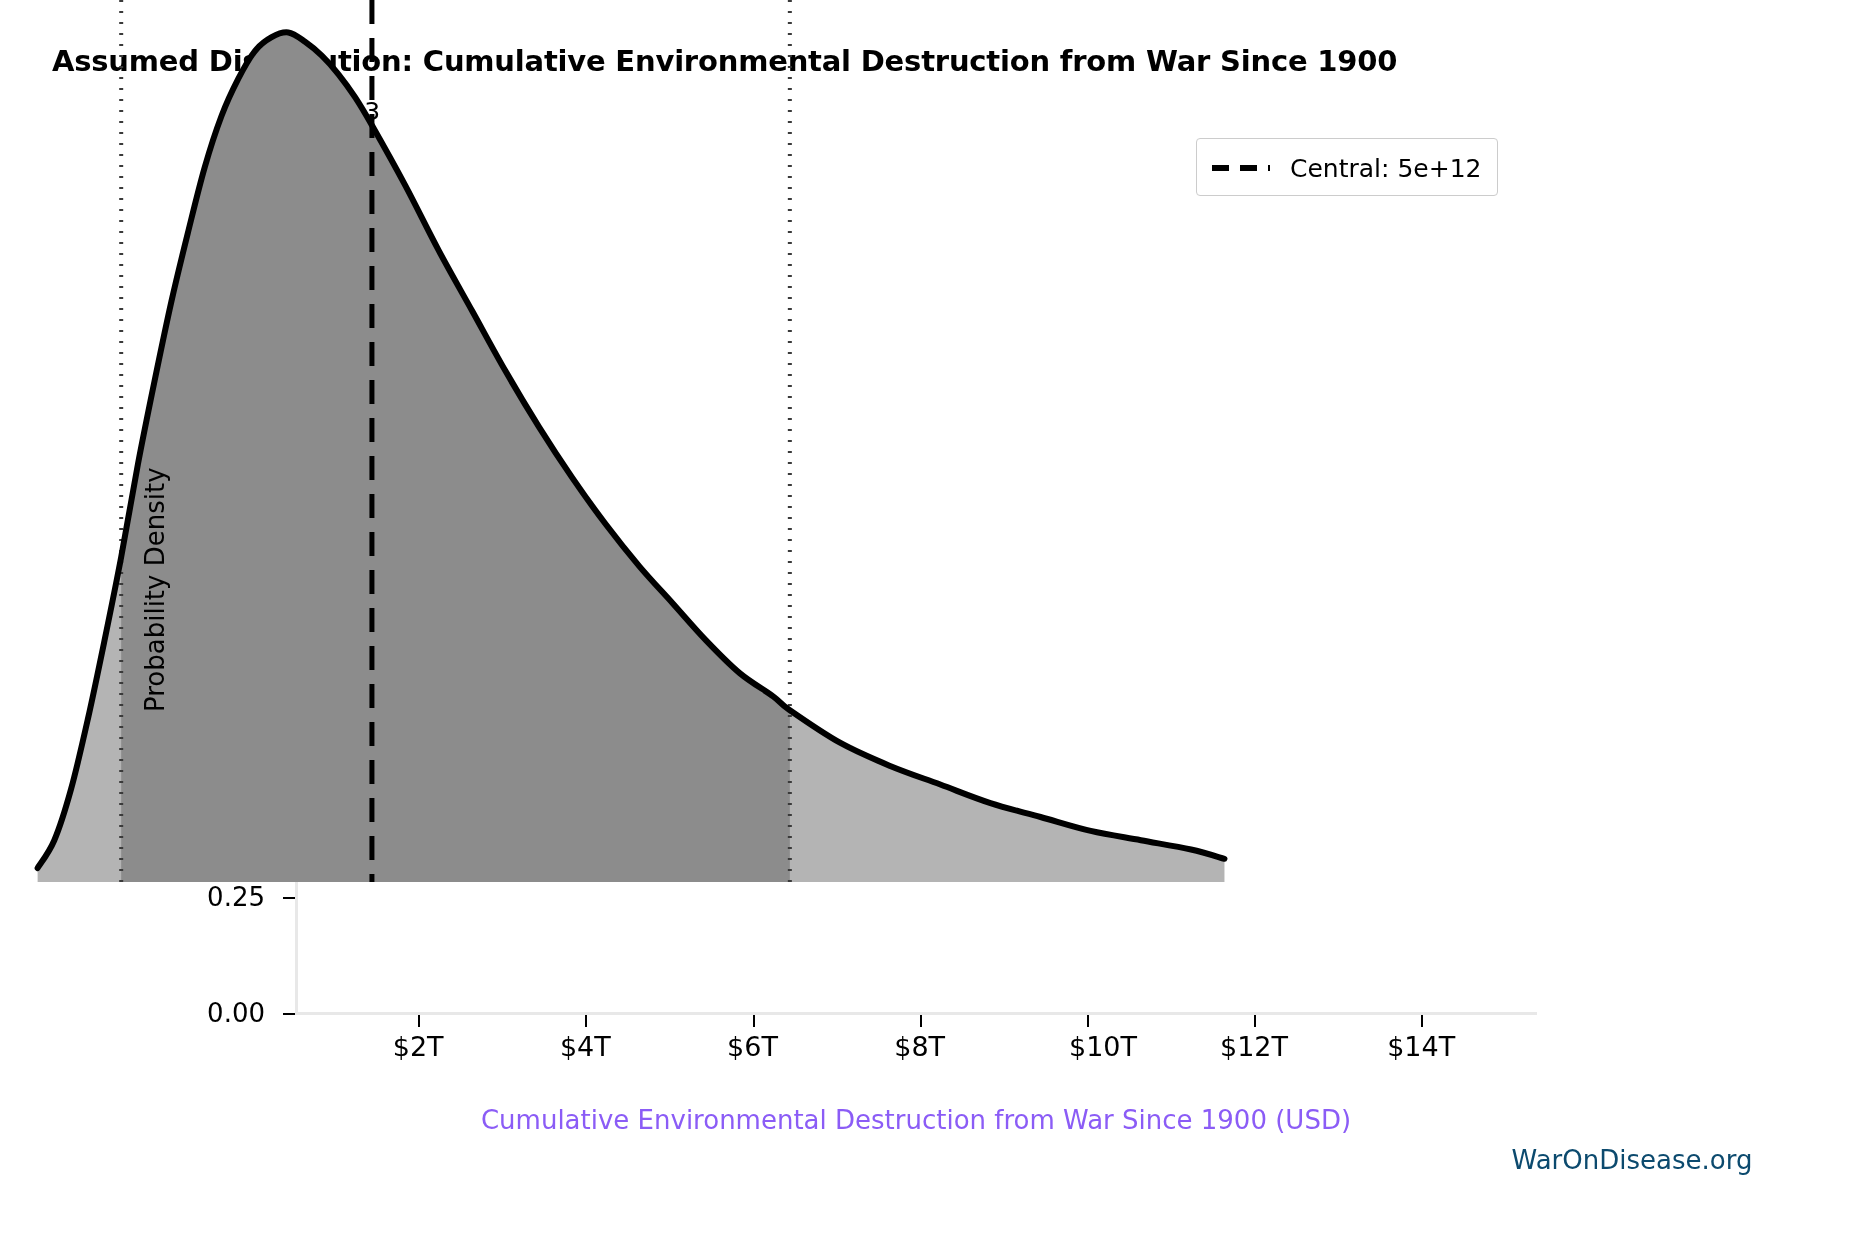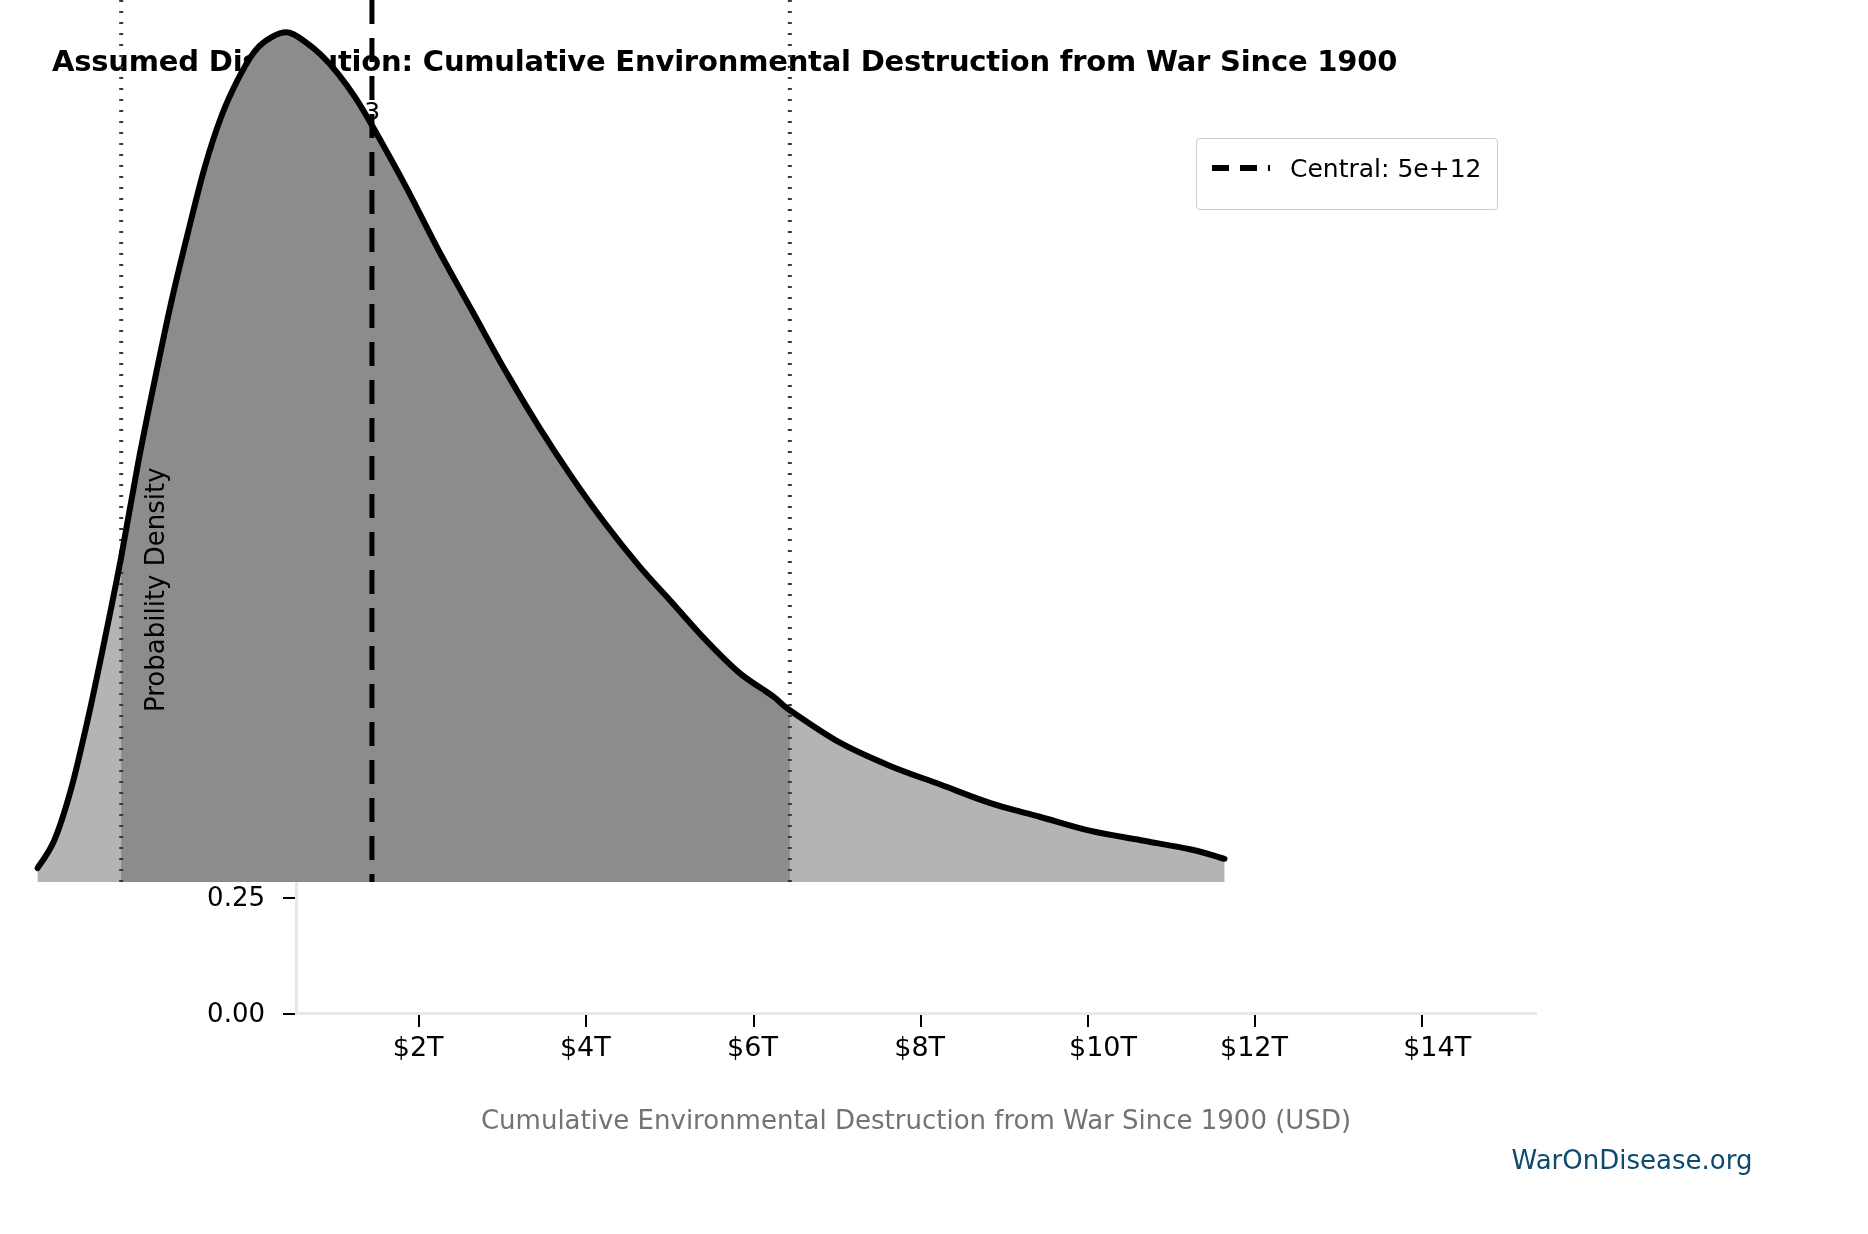--- a/index.html
+++ b/index.html
@@ -106,40 +106,40 @@
     font-size: 26px;
     color: #000000;
     white-space: nowrap;
   }
   #x-axis-title {
     position: absolute;
     left: 916px;
     top: 1105px;
     transform: translateX(-50%);
     font-size: 26px;
-    color: #737373;
+    color: #8b5cf6;
     white-space: nowrap;
   }
   #watermark {
     position: absolute;
     left: 1632px;
     top: 1145px;
     transform: translateX(-50%);
     font-size: 26px;
     color: #0c4a6e;
     white-space: nowrap;
   }
   #legend {
     position: absolute;
     left: 1196px;
     top: 138px;
     border: 1.4px solid #cccccc;
     border-radius: 4px;
     background: #ffffff;
-    padding: 11px 16px 23px 13px;
+    padding: 11px 16px 9px 13px;
     box-sizing: border-box;
   }
   .legend-row {
     display: flex;
     align-items: center;
     height: 36px;
   }
   .legend-swatch {
     width: 62px;
     height: 22px;
@@ -185,21 +185,21 @@
       <div class="ytick-mark" style="top: 316.684px;"></div>
       <div class="ytick-mark" style="top: 200.632px;"></div>
     </div>
   <div id="xtick-labels">
       <div class="xtick-label" style="left: 418.193px;">$2T</div>
       <div class="xtick-label" style="left: 585.355px; text-align: right;">$4T</div>
       <div class="xtick-label" style="left: 752.517px;">$6T</div>
       <div class="xtick-label" style="left: 919.679px;">$8T</div>
       <div class="xtick-label" style="left: 1103px;">$10T</div>
       <div class="xtick-label" style="left: 1254px;">$12T</div>
-      <div class="xtick-label" style="left: 1421.17px; margin-left: 16px;">$14T</div>
+      <div class="xtick-label" style="left: 1421.17px;">$14T</div>
     </div>
   <div id="xtick-marks">
       <div class="xtick-mark" style="left: 418.193px;"></div>
       <div class="xtick-mark" style="left: 585.355px;"></div>
       <div class="xtick-mark" style="left: 752.517px;"></div>
       <div class="xtick-mark" style="left: 919.679px;"></div>
       <div class="xtick-mark" style="left: 1086.84px;"></div>
       <div class="xtick-mark" style="left: 1254px;"></div>
       <div class="xtick-mark" style="left: 1421.17px;"></div>
     </div>

